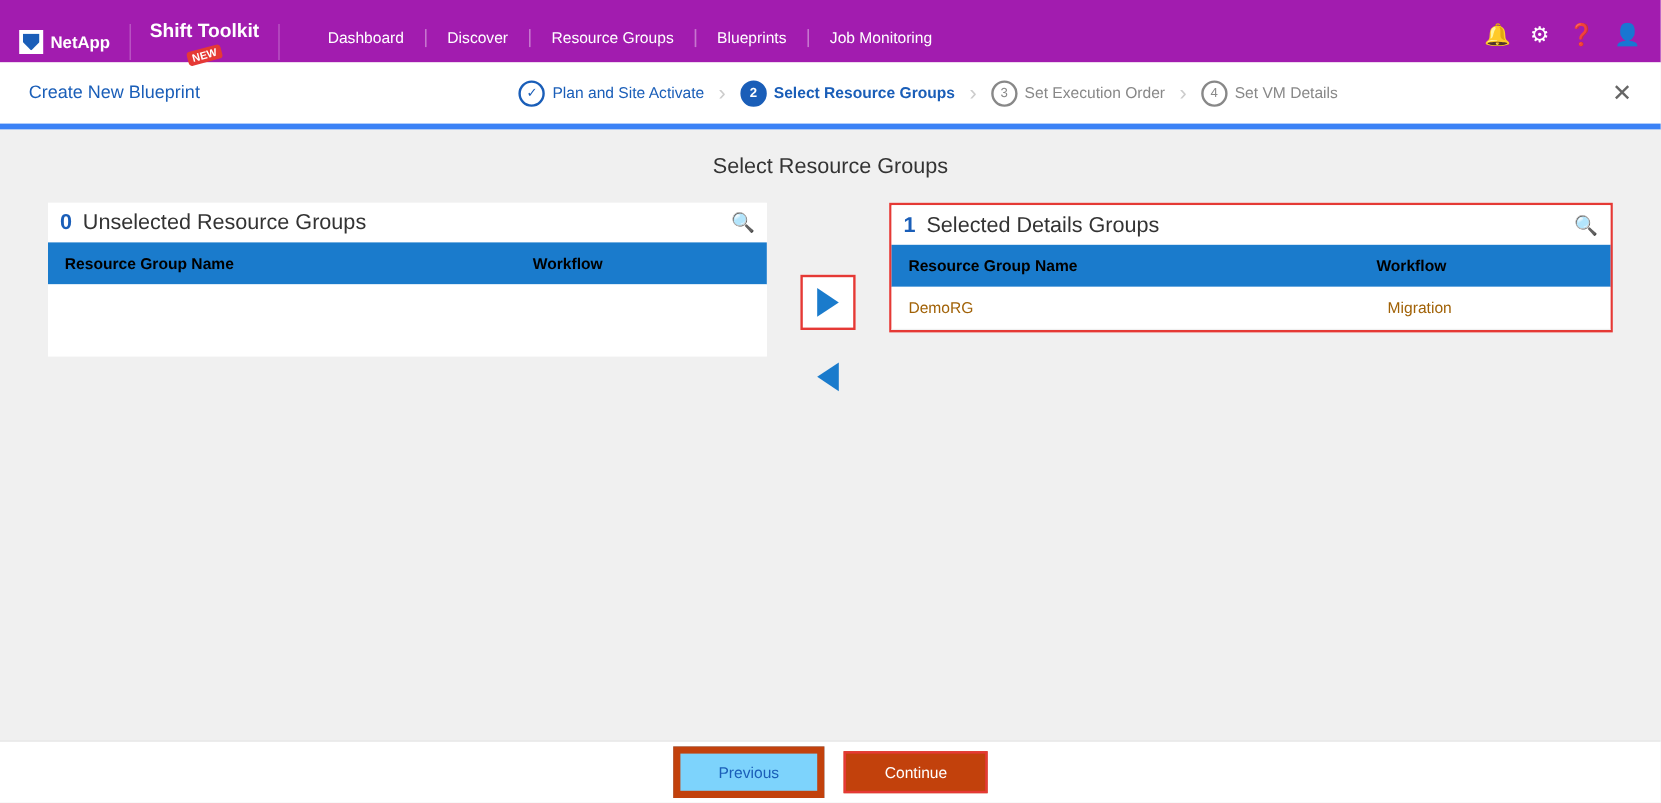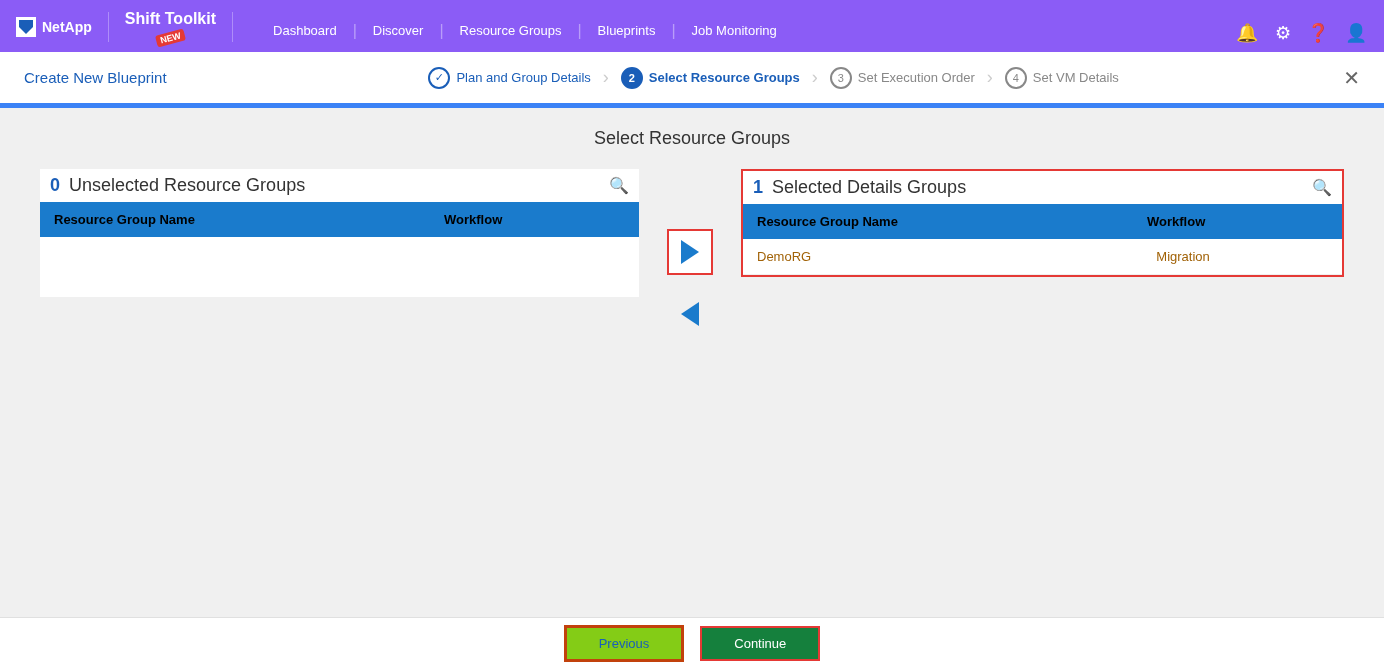--- a/index.html
+++ b/index.html
@@ -1,24 +1,24 @@
 <!DOCTYPE html>
 <html><head>
   <meta charset="utf-8">
   <style>
     * { box-sizing: border-box; margin: 0; padding: 0; }
     body { font-family: Arial, sans-serif; font-size: 13px; background: #f0f0f0; width: 1384px; height: 669px; overflow: hidden; }
 
     
     .top-nav {
-      background: #8b5cf6;
+      background: #a21caf;
       height: 52px;
       display: flex;
-      align-items: flex-end;
-      padding: 8px 16px;
+      align-items: flex-start;
+      padding: 18px 16px;
       color: white;
     }
     .nav-brand {
       display: flex;
       align-items: center;
       gap: 8px;
       margin-right: 20px;
     }
     .netapp-logo {
       display: flex;
@@ -308,30 +308,30 @@
     .footer-note {
       position: absolute;
       right: 16px;
       bottom: 8px;
       font-size: 11px;
       color: #aaa;
       text-align: right;
     }
     .btn-previous {
       padding: 8px 32px;
-      border: 3px solid #c2410c;
-      background: #84cc16;
+      border: 6px solid #c2410c;
+      background: #7dd3fc;
       color: #1a5eb8;
       font-size: 13px;
       cursor: pointer;
     }
     .btn-continue {
       padding: 8px 32px;
       border: 2px solid #e53935;
-      background: #15803d;
+      background: #c2410c;
       color: white;
       font-size: 13px;
       cursor: pointer;
     }
   </style>
 </head>
 <body>
 
 <div class="top-nav">
   <div class="nav-brand">
@@ -369,21 +369,21 @@
   </div>
 </div>
 
 <div class="wizard-header">
   <span class="wizard-title">Create New Blueprint</span>
 
   <div class="wizard-steps">
 
     <div class="wizard-step done">
       <div class="step-circle done">✓</div>
-      <span>Plan and Group Details</span>
+      <span>Plan and Site Activate</span>
     </div>
     <span class="step-sep">›</span>
 
     <div class="wizard-step active">
       <div class="step-circle active">2</div>
       <span>Select Resource Groups</span>
     </div>
     <span class="step-sep">›</span>
 
     <div class="wizard-step">

